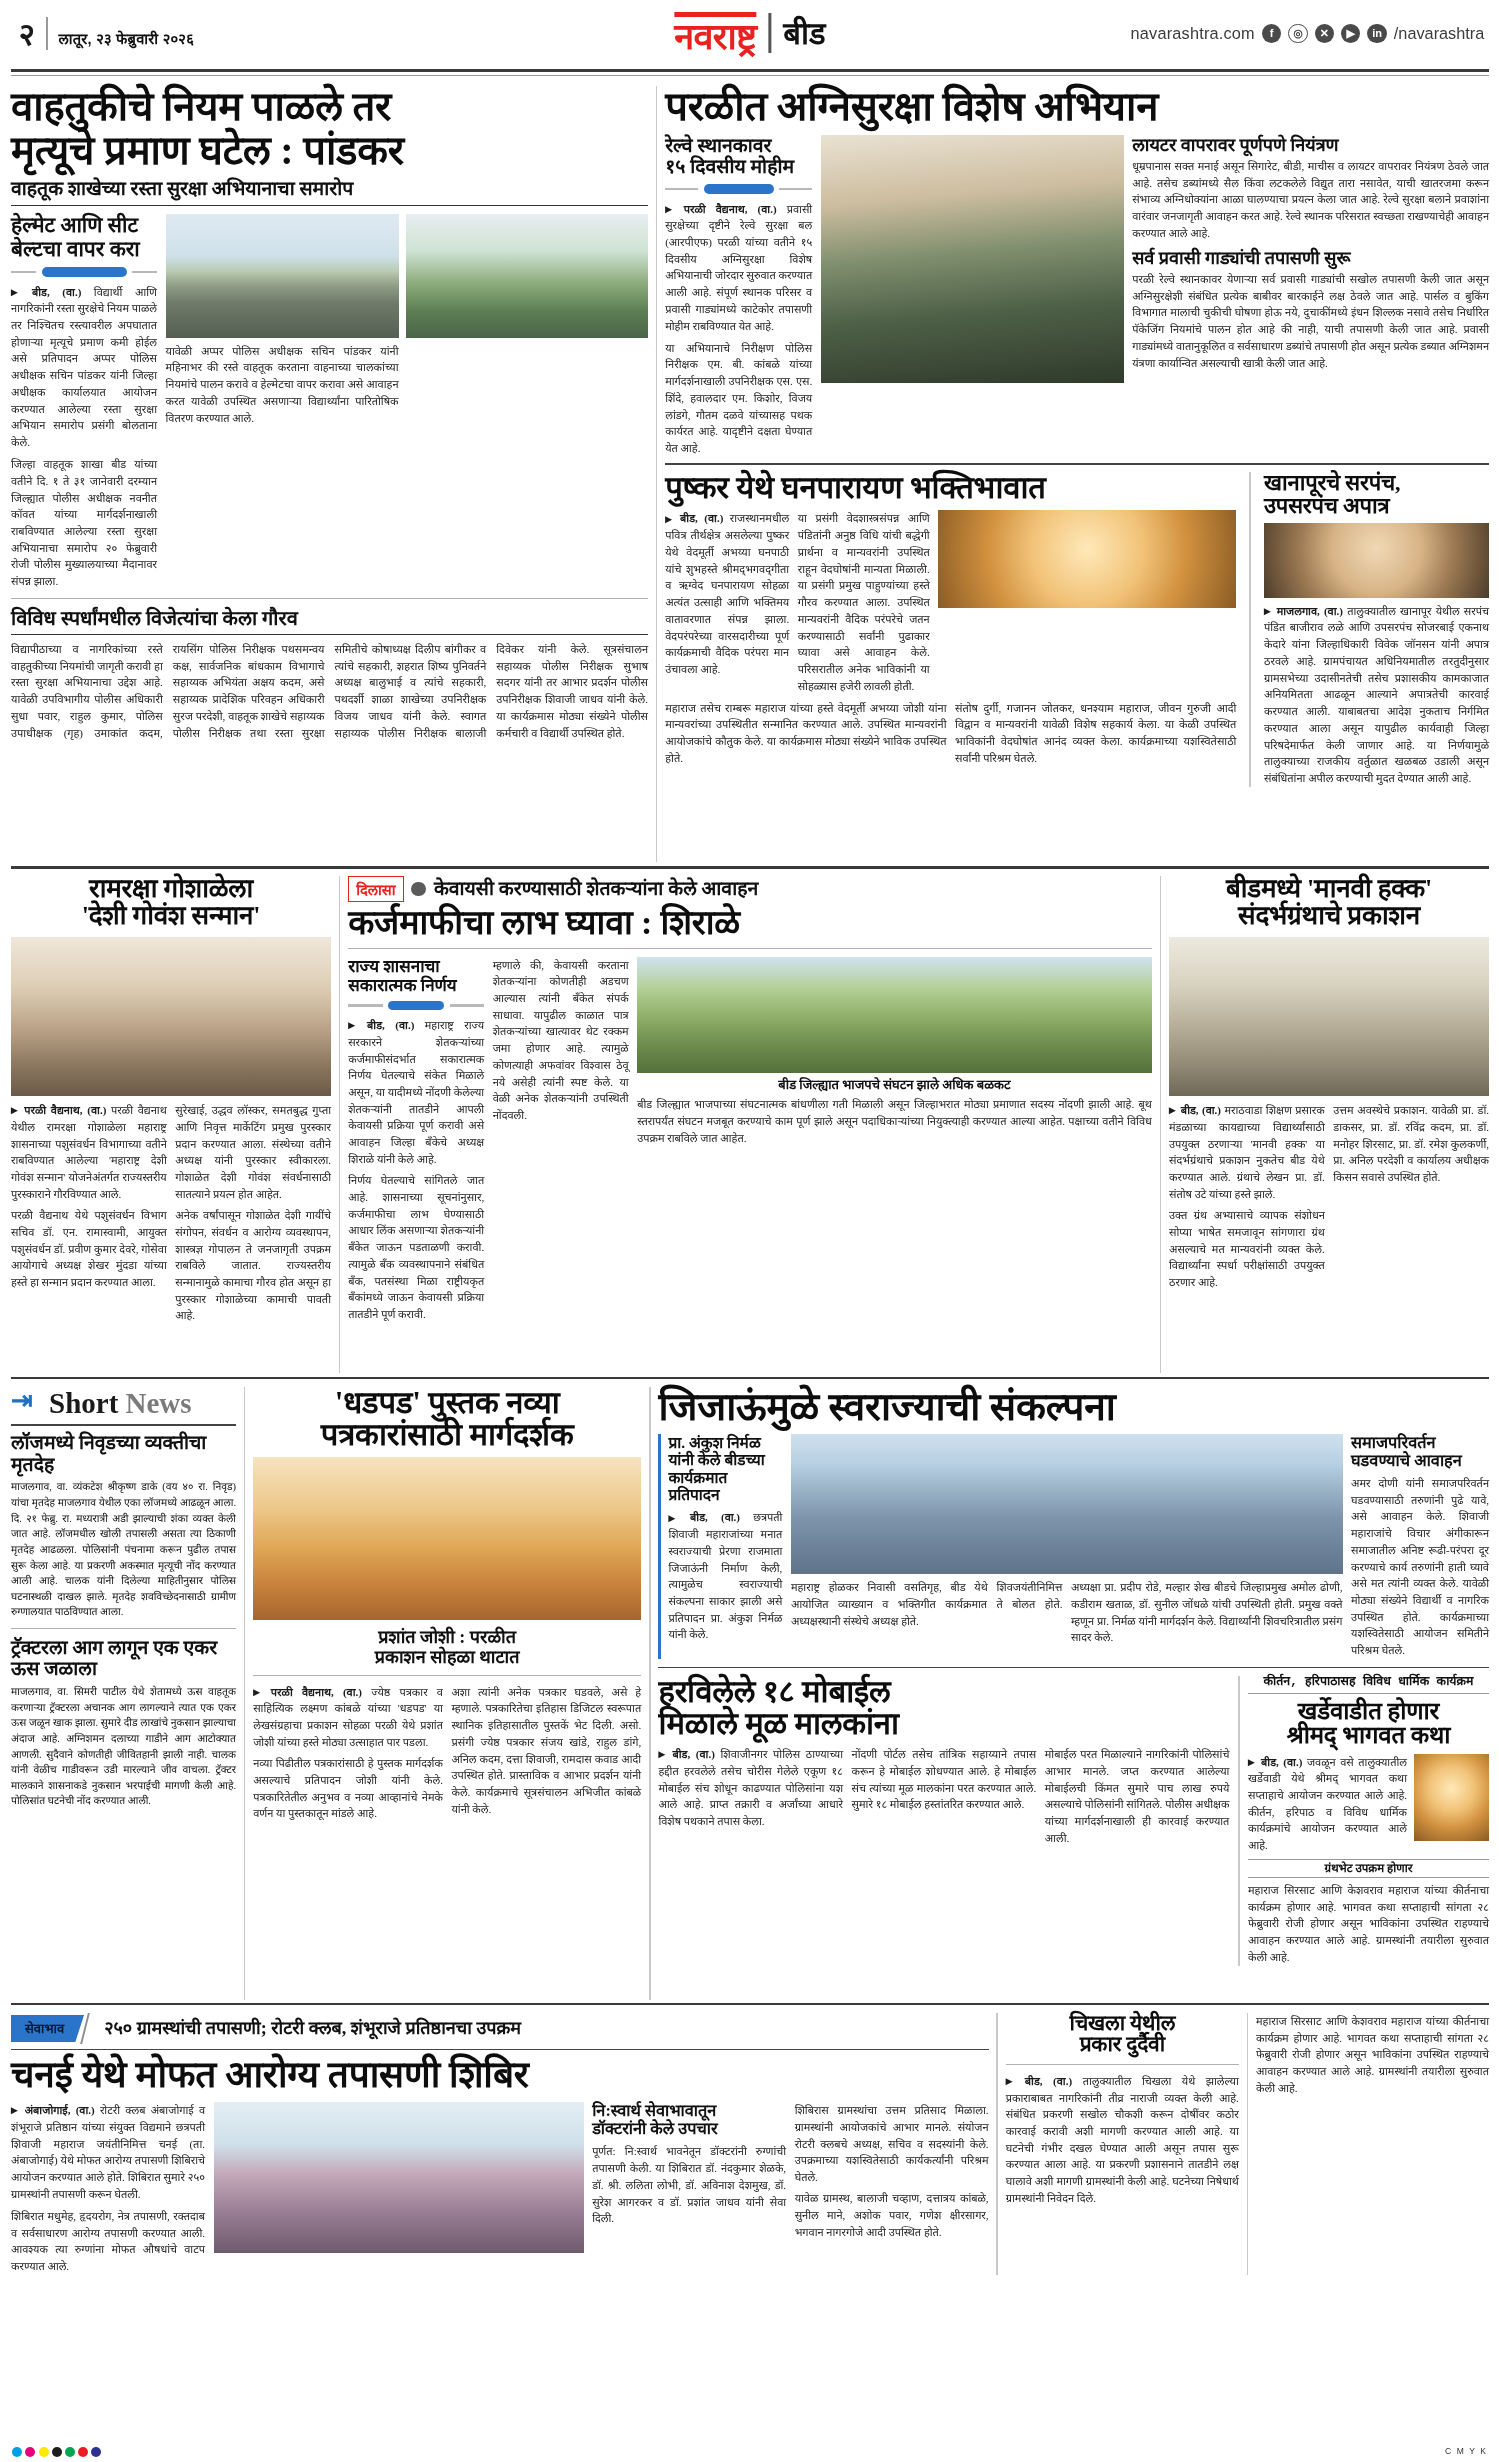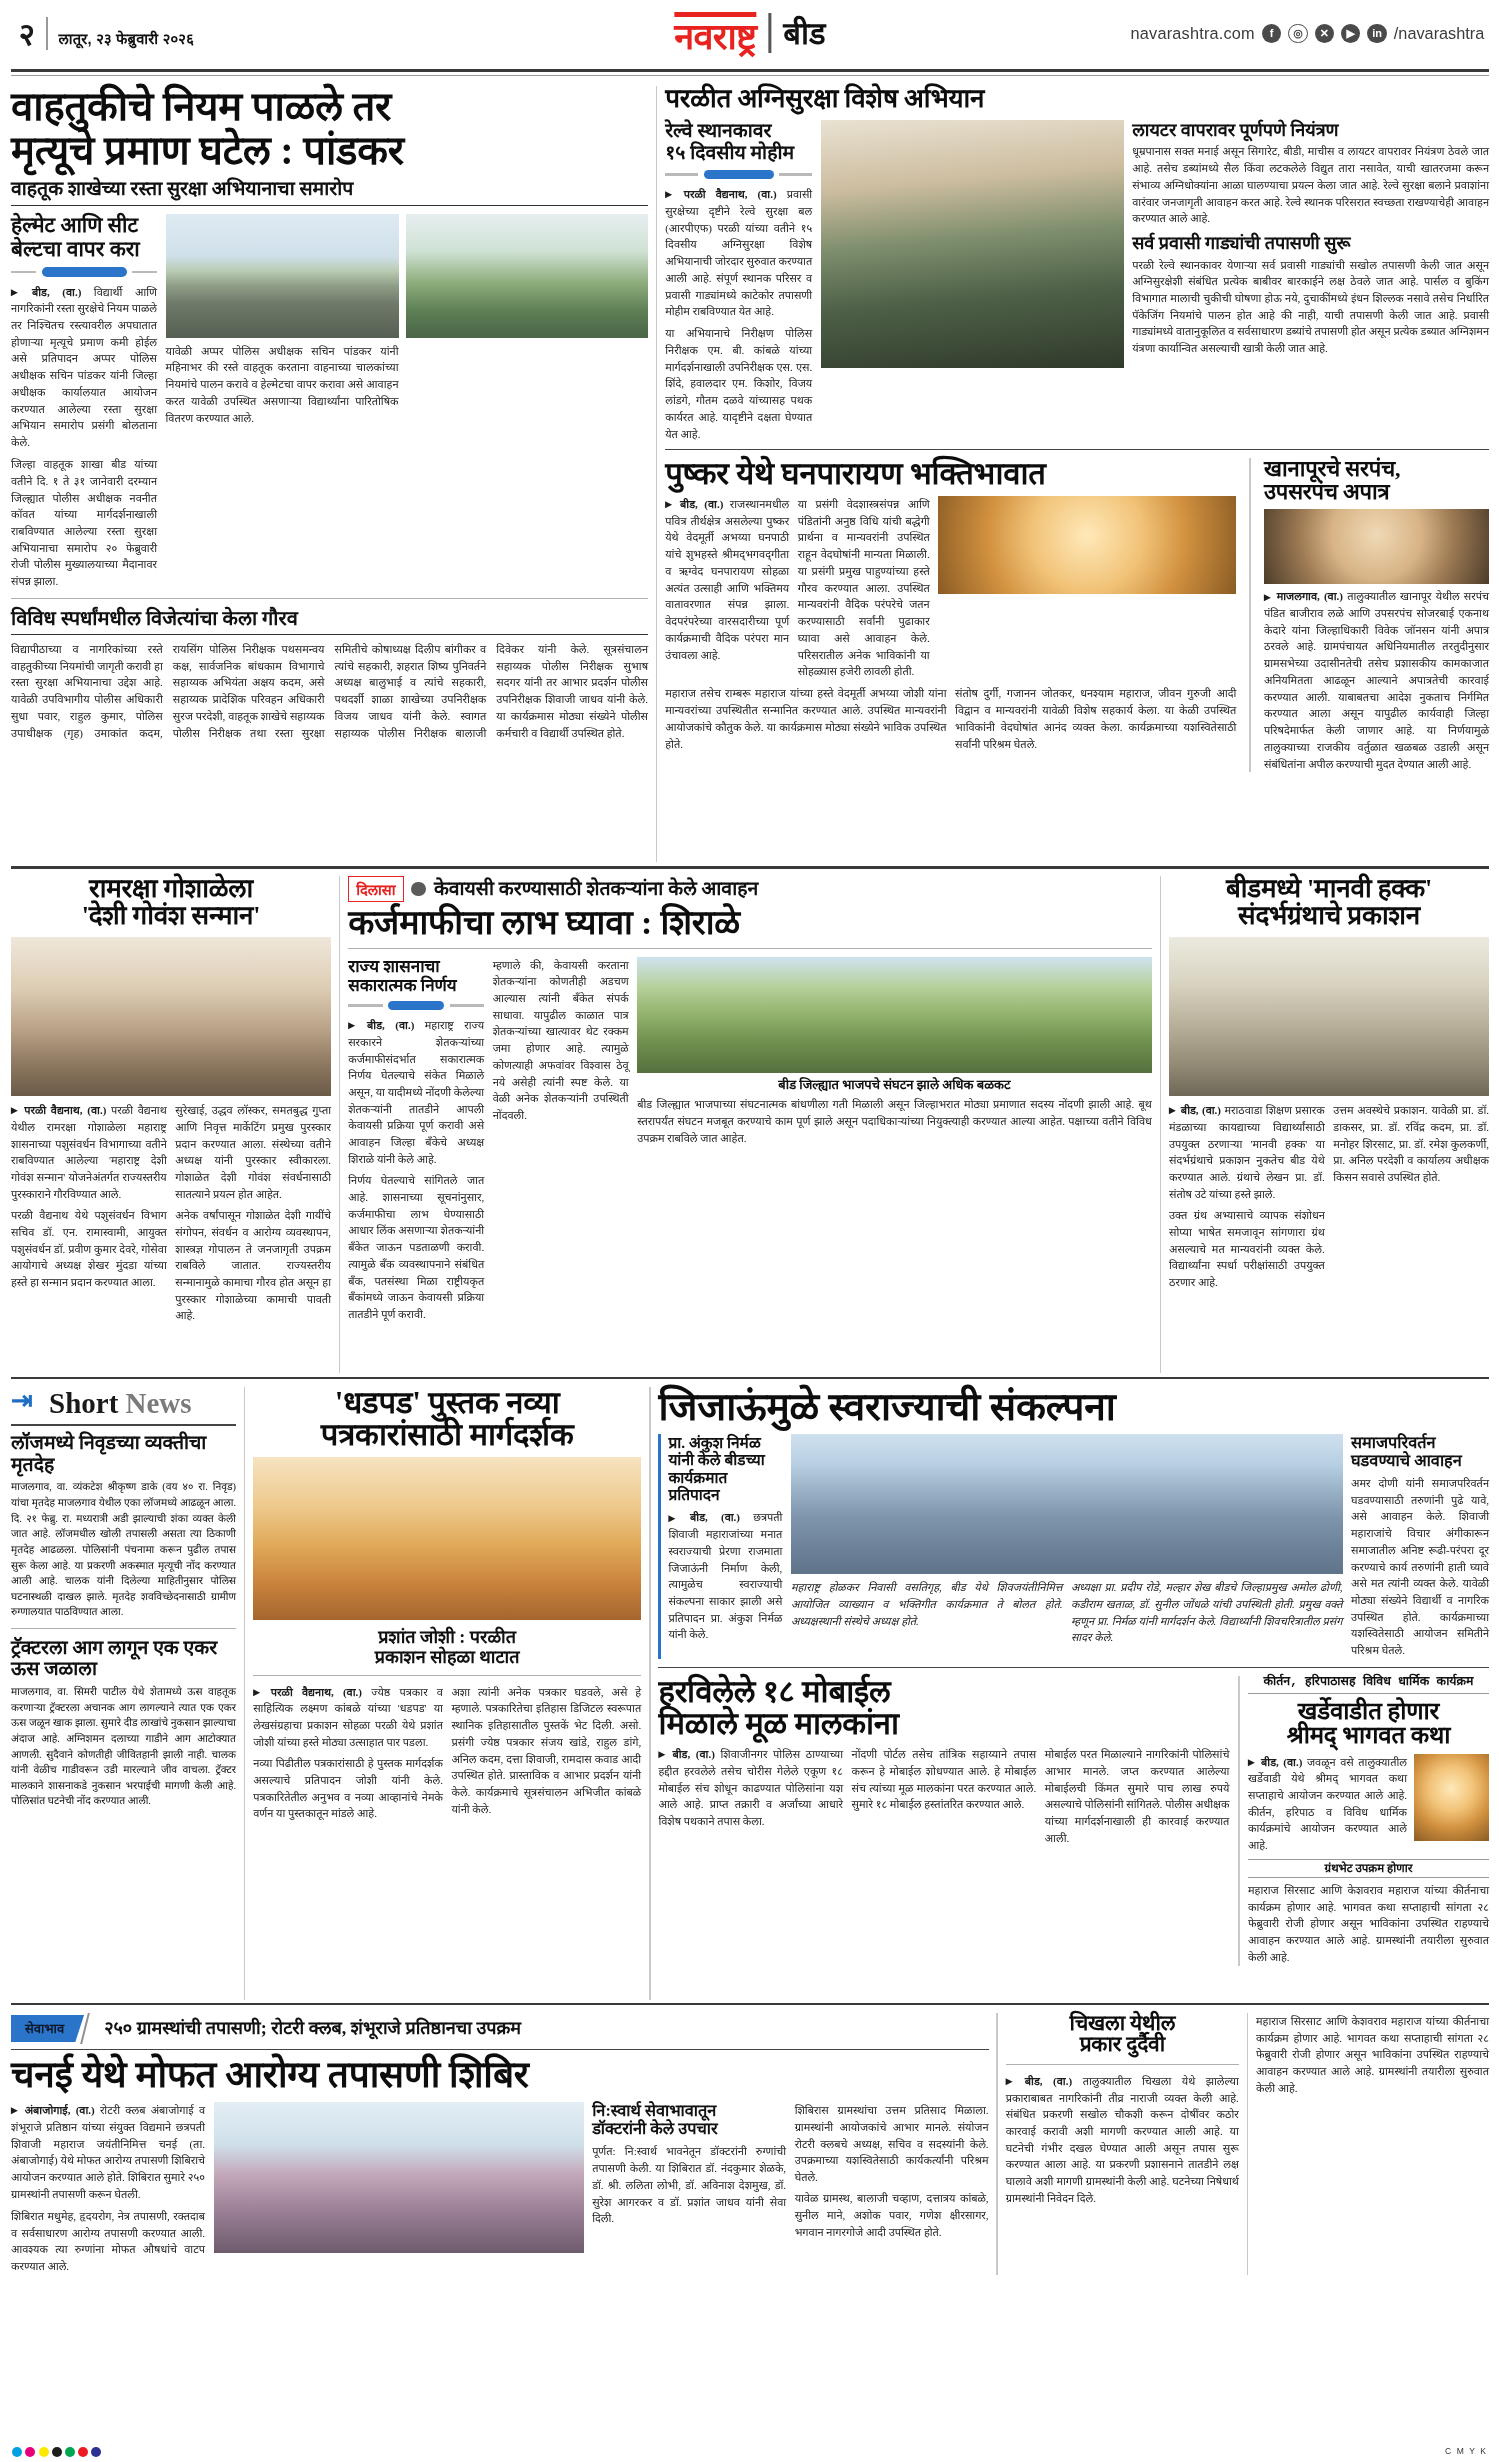--- a/index.html
+++ b/index.html
@@ -158,21 +158,21 @@
         <div class="col4 body-text" style="margin-top:6.2px; height:256px;">
           <span>विद्यापीठाच्या व नागरिकांच्या रस्ते वाहतुकीच्या नियमांची जागृती करावी हा रस्ता सुरक्षा अभियानाचा उद्देश आहे. यावेळी उपविभागीय पोलीस अधिकारी सुधा पवार, राहुल कुमार, पोलिस उपाधीक्षक (गृह) उमाकांत कदम, रायसिंग पोलिस निरीक्षक पथसमन्वय कक्ष, सार्वजनिक बांधकाम विभागाचे सहाय्यक अभियंता अक्षय कदम, असे सहाय्यक प्रादेशिक परिवहन अधिकारी सुरज परदेशी, वाहतूक शाखेचे सहाय्यक पोलीस निरीक्षक तथा रस्ता सुरक्षा समितीचे कोषाध्यक्ष दिलीप बांगीकर व त्यांचे सहकारी, शहरात शिष्य पुनिवर्तने अध्यक्ष बालुभाई व त्यांचे सहकारी, पथदर्शी शाळा शाखेच्या उपनिरीक्षक विजय जाधव यांनी केले.</span>
           <span>स्वागत सहाय्यक पोलीस निरीक्षक बालाजी दिवेकर यांनी केले. सूत्रसंचालन सहाय्यक पोलीस निरीक्षक सुभाष सदगर यांनी तर आभार प्रदर्शन पोलीस उपनिरीक्षक शिवाजी जाधव यांनी केले. या कार्यक्रमास मोठ्या संख्येने पोलीस कर्मचारी व विद्यार्थी उपस्थित होते.</span>
         </div>
       </div>
     </div>
 
     <div class="vline"></div>
 
     <div style="flex:1;">
-      <div class="hl" style="font-size:26px;">परळीत अग्निसुरक्षा विशेष अभियान</div>
+      <div class="hl" style="font-size:40px;">परळीत अग्निसुरक्षा विशेष अभियान</div>
 
       <div style="display:flex; gap:8.5px; margin-top:7.8px;">
         <div style="width:147px;">
           <div class="sub-hl" style="font-size:19.4px; white-space:pre-line;">रेल्वे स्थानकावर
 १५ दिवसीय मोहीम</div>
           <div class="pillrule">
               <span class="ln"></span>
               <span class="pill" style="width:70px;"></span>
               <span class="ln"></span>
             </div>
@@ -375,21 +375,21 @@
           <div class="sub-hl" style="font-size:15.5px; white-space:pre-line;">प्रा. अंकुश निर्मळ
 यांनी केले बीडच्या
 कार्यक्रमात प्रतिपादन</div>
           <div class="body-text" style="margin-top:6.2px;">
             <span class="dateline">बीड, (वा.)</span>
             <span>छत्रपती शिवाजी महाराजांच्या मनात स्वराज्याची प्रेरणा राजमाता जिजाऊंनी निर्माण केली, त्यामुळेच स्वराज्याची संकल्पना साकार झाली असे प्रतिपादन प्रा. अंकुश निर्मळ यांनी केले.</span>
           </div>
         </div>
         <div style="flex:1;">
           <div class="photo ph-crowd" style="height:140px;"></div>
-          <div style="display:flex; gap:8.5px; margin-top:5.4px;font-style:italic;">
+          <div style="display:flex; gap:8.5px; margin-top:5.4px;">
             <div class="body-text" style="flex:1;">महाराष्ट्र होळकर निवासी वसतिगृह, बीड येथे शिवजयंतीनिमित्त आयोजित व्याख्यान व भक्तिगीत कार्यक्रमात ते बोलत होते. अध्यक्षस्थानी संस्थेचे अध्यक्ष होते.</div>
             <div class="body-text" style="flex:1;">अध्यक्षा प्रा. प्रदीप रोडे, मल्हार शेख बीडचे जिल्हाप्रमुख अमोल ढोणी, कडीराम खताळ, डॉ. सुनील जोंधळे यांची उपस्थिती होती. प्रमुख वक्ते म्हणून प्रा. निर्मळ यांनी मार्गदर्शन केले. विद्यार्थ्यांनी शिवचरित्रातील प्रसंग सादर केले.</div>
           </div>
         </div>
         <div style="width:138px;">
           <div class="sub-hl" style="font-size:16.3px; white-space:pre-line;">समाजपरिवर्तन
 घडवण्याचे आवाहन</div>
           <div class="body-text" style="margin-top:4.7px;">अमर दोणी यांनी समाजपरिवर्तन घडवण्यासाठी तरुणांनी पुढे यावे, असे आवाहन केले. शिवाजी महाराजांचे विचार अंगीकारून समाजातील अनिष्ट रूढी-परंपरा दूर करण्याचे कार्य तरुणांनी हाती घ्यावे असे मत त्यांनी व्यक्त केले. यावेळी मोठ्या संख्येने विद्यार्थी व नागरिक उपस्थित होते. कार्यक्रमाच्या यशस्वितेसाठी आयोजन समितीने परिश्रम घेतले.</div>
         </div>
       </div>

